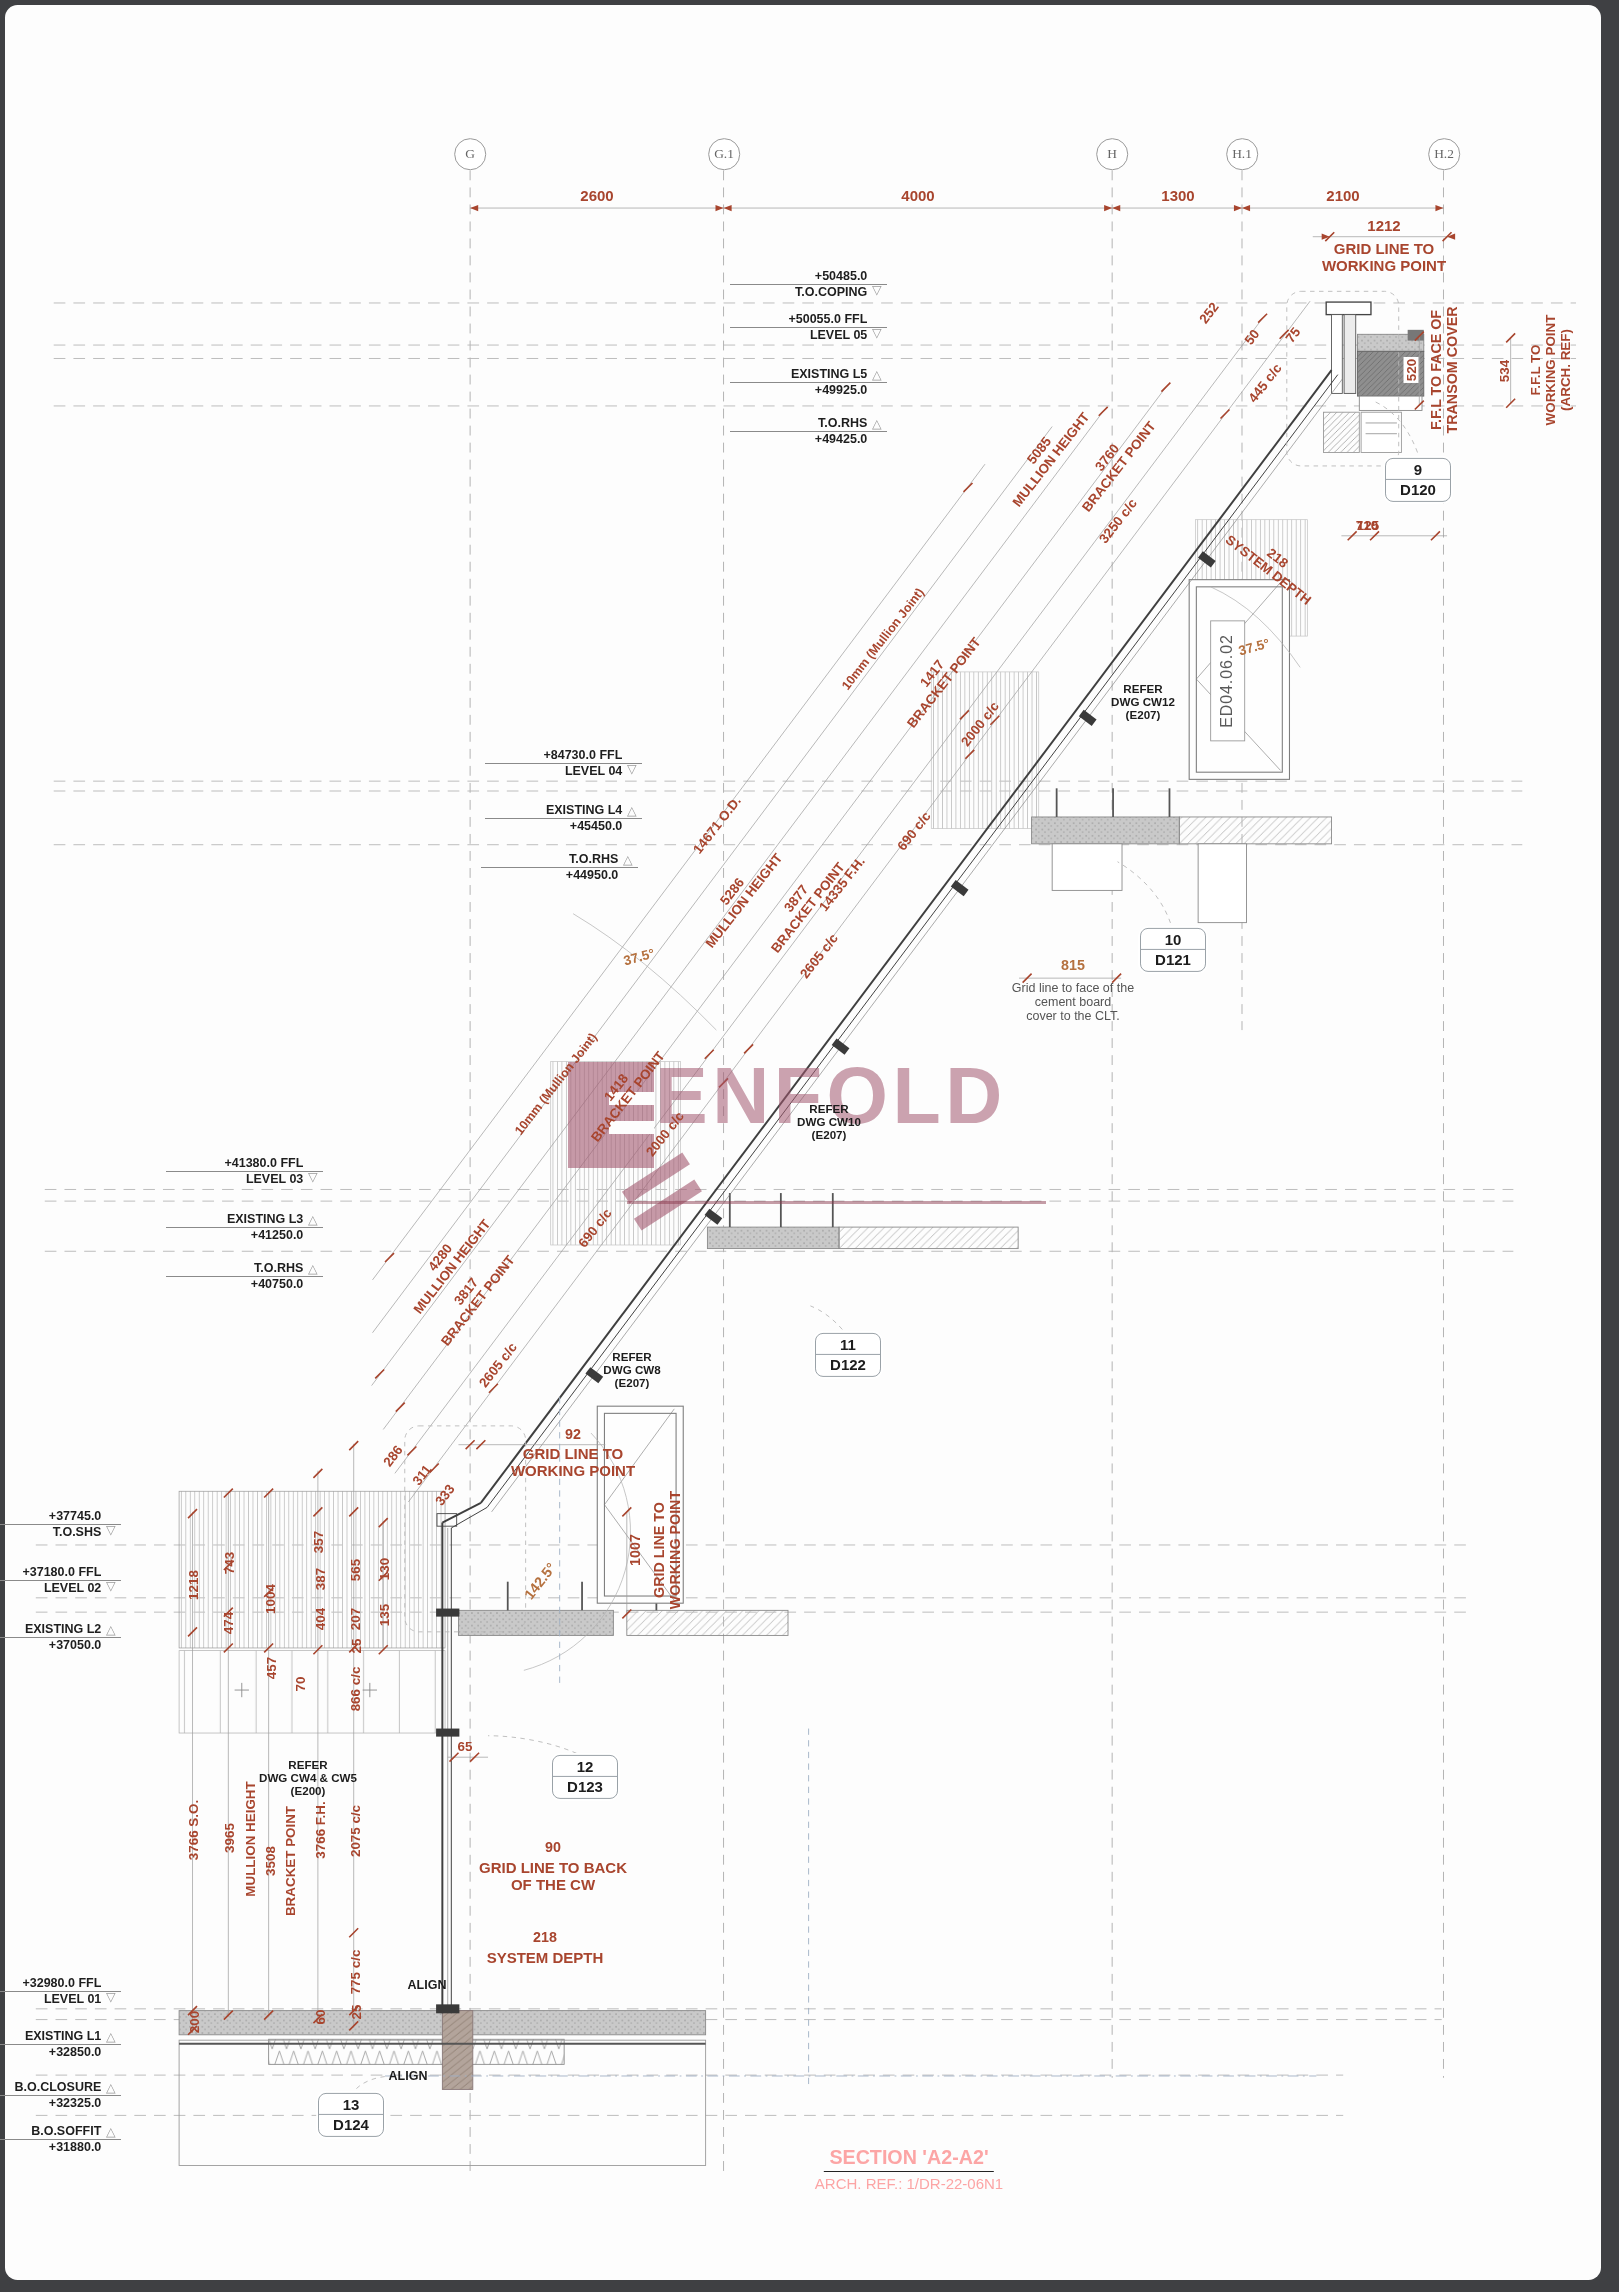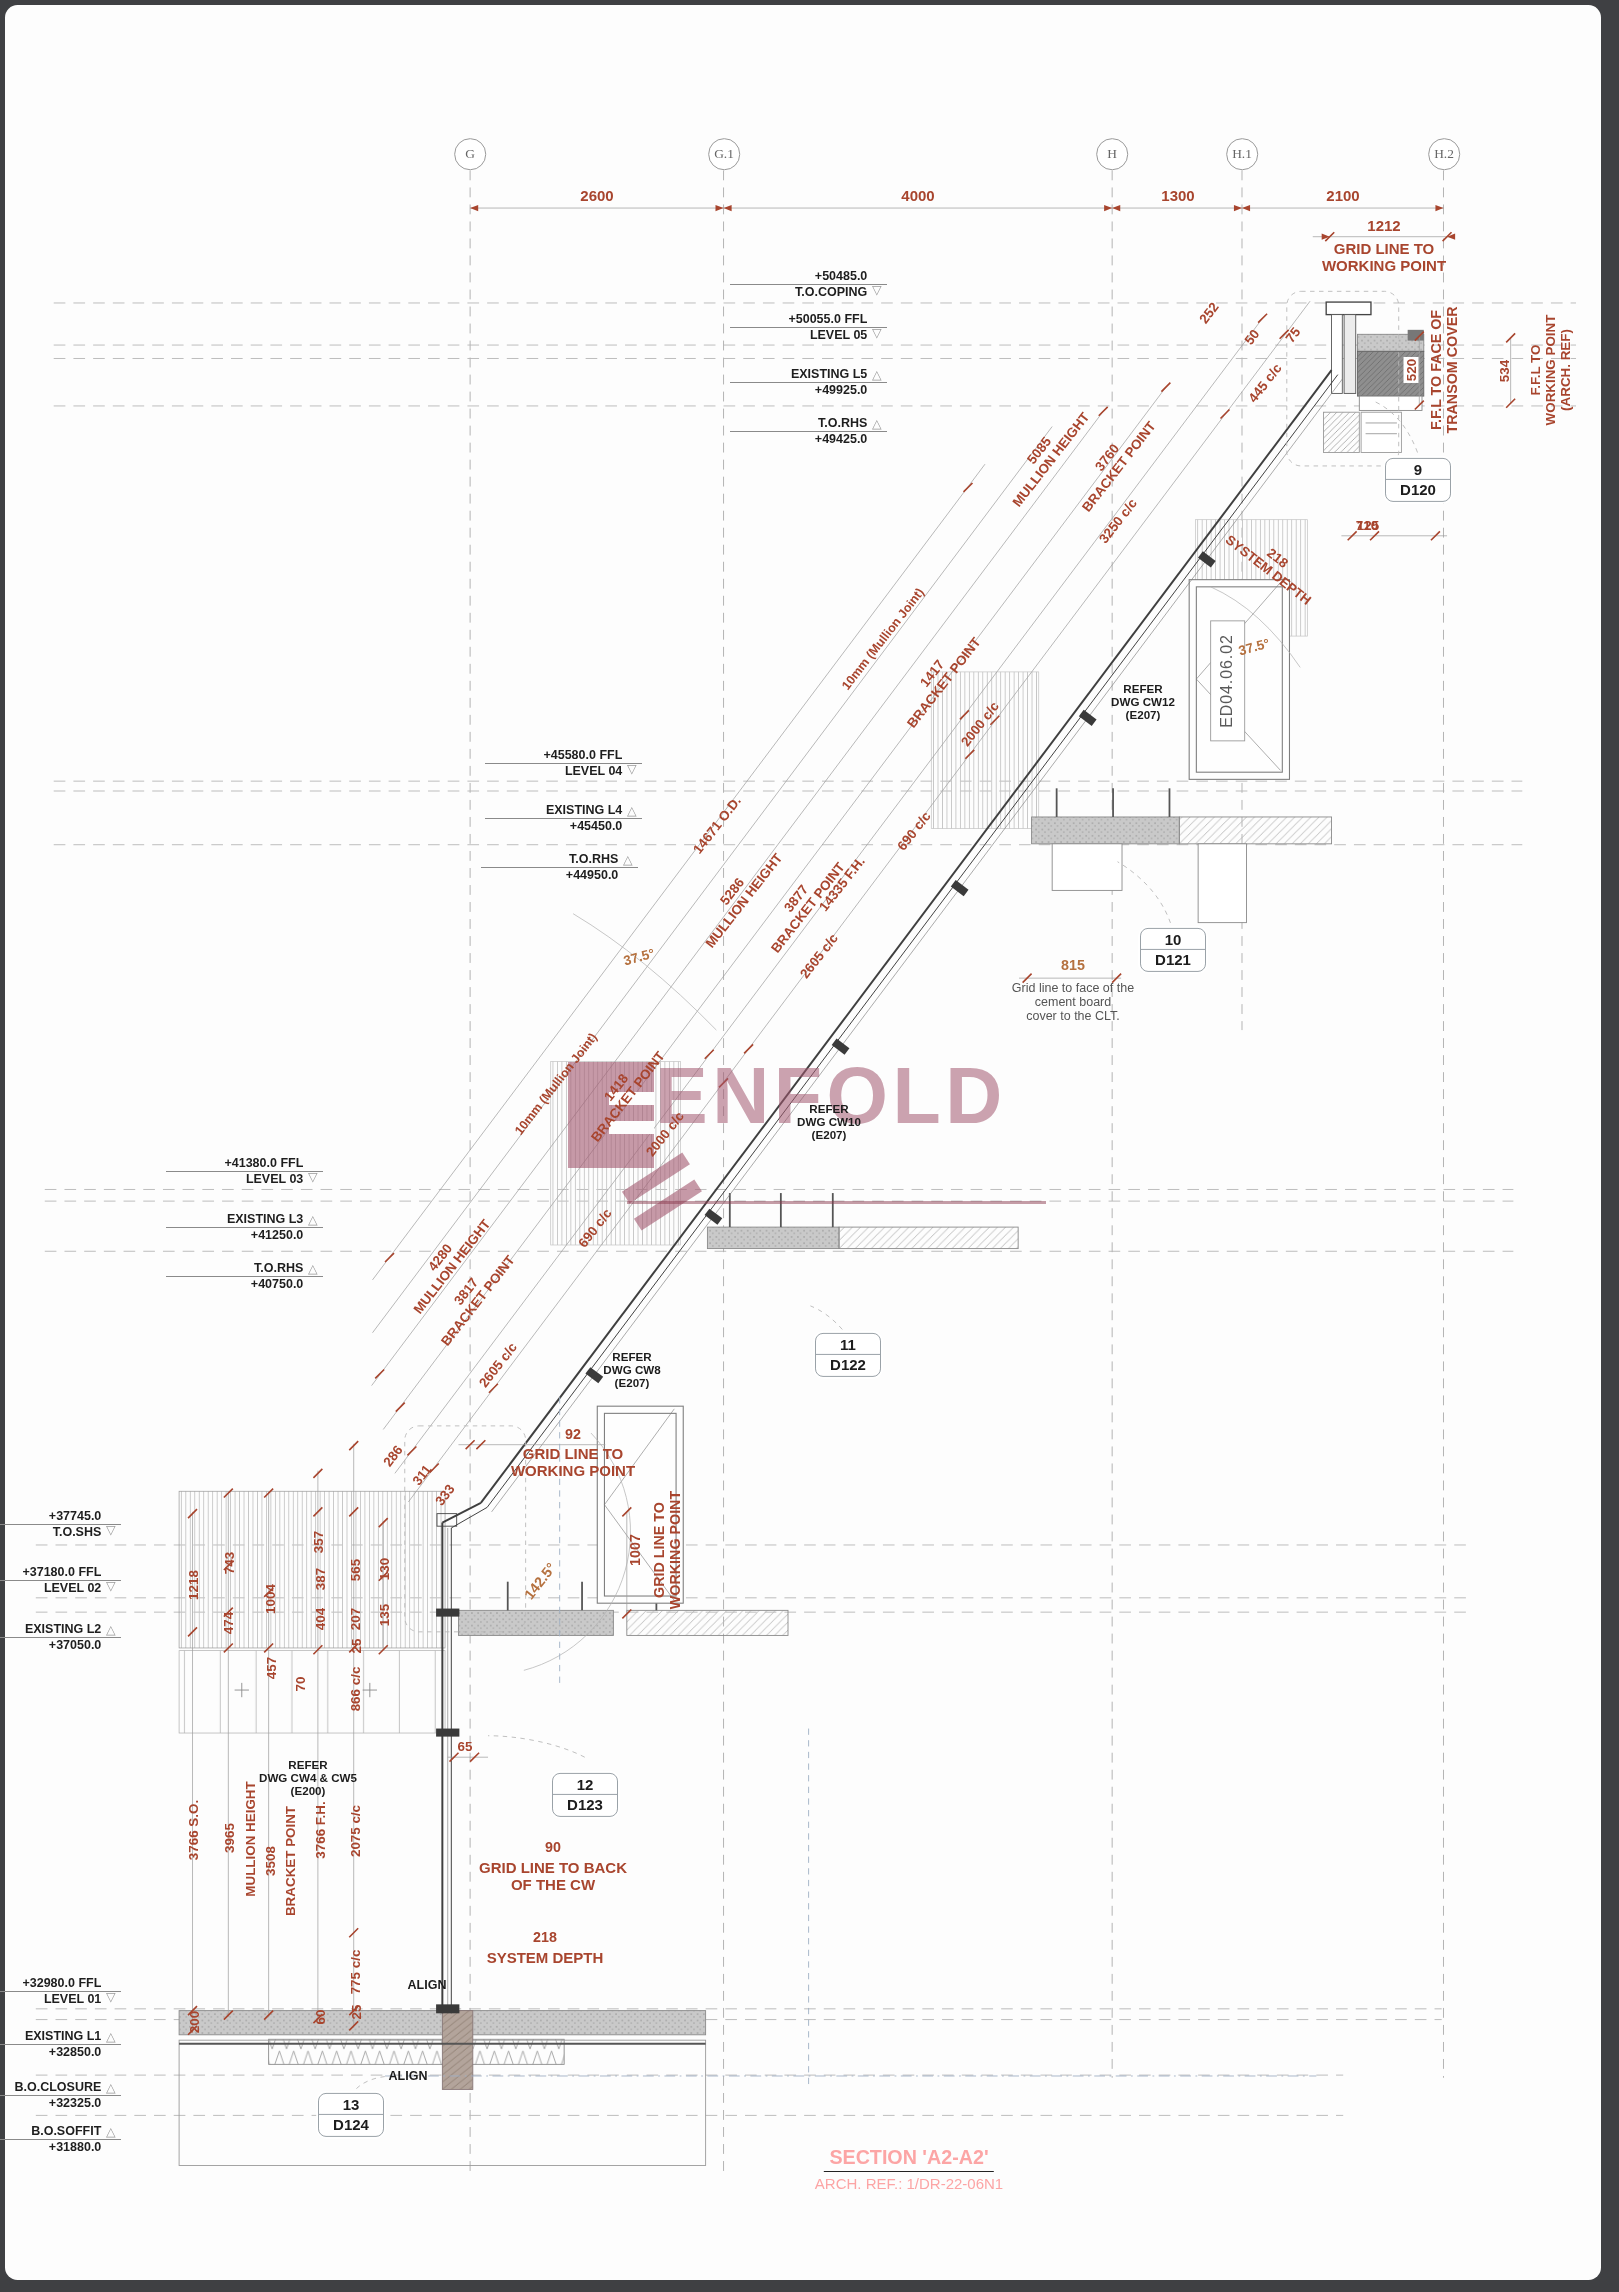--- a/index.html
+++ b/index.html
@@ -393,21 +393,21 @@
         <div class="cr">D120</div>
       </div>
       <div class="callout" style="left: 1173px; top: 950px;">
         <div class="cn">10</div>
         <div class="cr">D121</div>
       </div>
       <div class="callout" style="left: 848px; top: 1355px;">
         <div class="cn">11</div>
         <div class="cr">D122</div>
       </div>
-      <div class="callout" style="left: 585px; top: 1777px; margin-top: 18px;">
+      <div class="callout" style="left: 585px; top: 1777px;">
         <div class="cn">12</div>
         <div class="cr">D123</div>
       </div>
       <div class="callout" style="left: 351px; top: 2115px;">
         <div class="cn">13</div>
         <div class="cr">D124</div>
       </div>
       <div class="lvlm" style="left: 730px; top: 269px;">
         <div class="l1">+50485.0</div>
         <div class="l2">T.O.COPING</div>
@@ -422,21 +422,21 @@
         <div class="l1">EXISTING L5</div>
         <div class="l2">+49925.0</div>
         <div class="tri" style="top: 2.7px;">△</div>
       </div>
       <div class="lvlm" style="left: 730px; top: 416px;">
         <div class="l1">T.O.RHS</div>
         <div class="l2">+49425.0</div>
         <div class="tri" style="top: 2.7px;">△</div>
       </div>
       <div class="lvlm" style="left: 485px; top: 748px;">
-        <div class="l1">+45580.0 FFL</div>
+        <div class="l1">+84730.0 FFL</div>
         <div class="l2">LEVEL 04</div>
         <div class="tri" style="top: 16px;">▽</div>
       </div>
       <div class="lvlm" style="left: 485px; top: 803px;">
         <div class="l1">EXISTING L4</div>
         <div class="l2">+45450.0</div>
         <div class="tri" style="top: 2.7px;">△</div>
       </div>
       <div class="lvlm" style="left: 481px; top: 852px;">
         <div class="l1">T.O.RHS</div>

